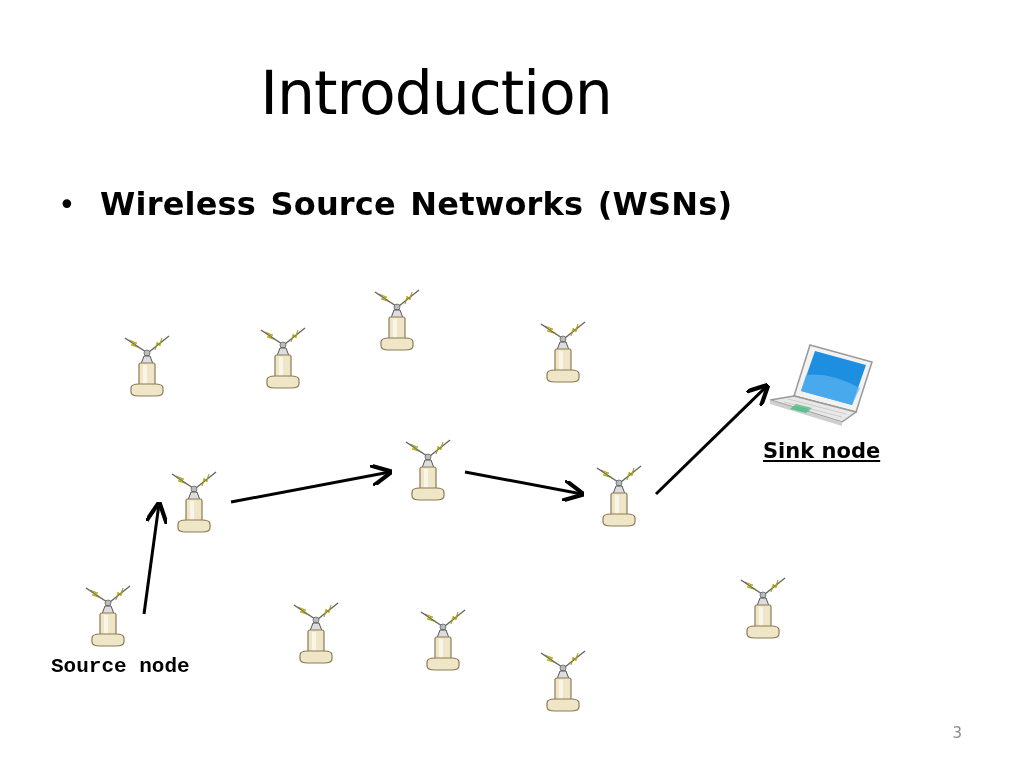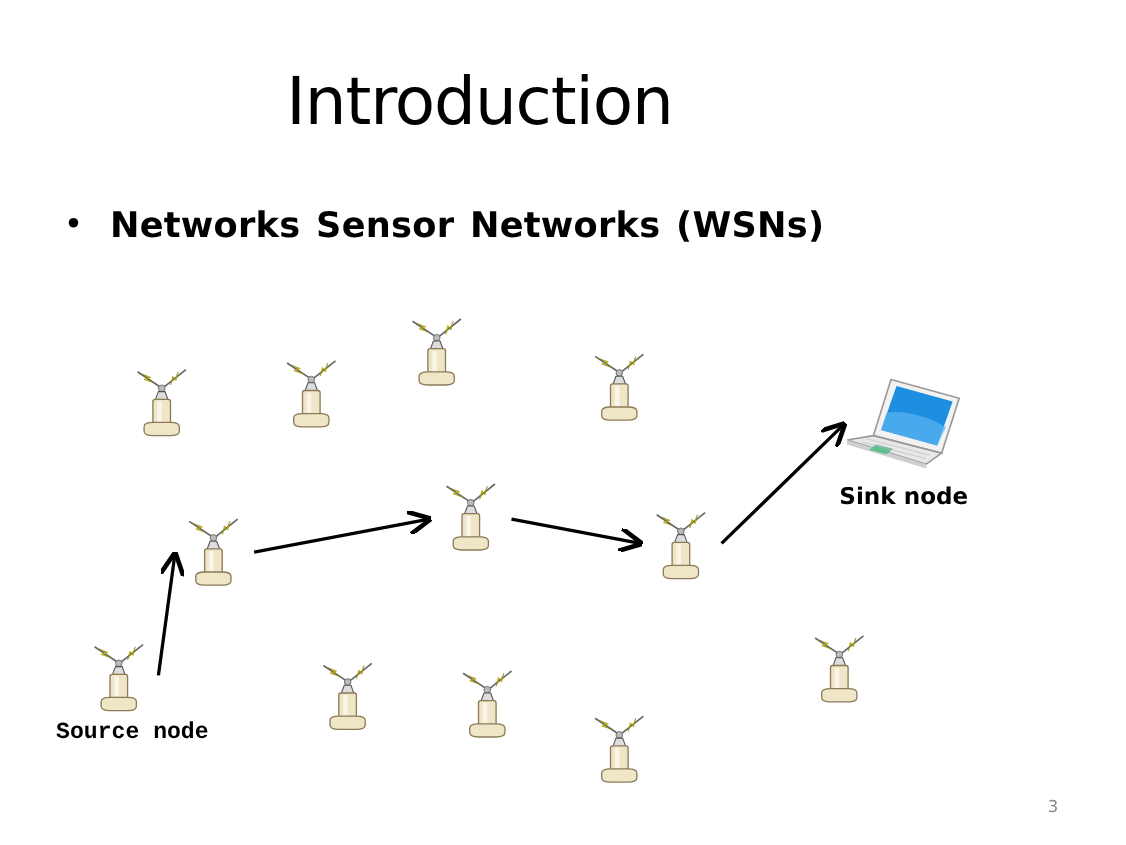--- a/index.html
+++ b/index.html
@@ -13,21 +13,21 @@
     .page-num { position: absolute; right: 62px; top: 724px; font-size: 15px; color: #8a8a8a; }
     svg.overlay { position: absolute; left: 0; top: 0; }
   </style>
 </head>
 <body>
 
 <div class="title">Introduction</div>
 
 <div class="bullet-row">
   <span class="bullet-dot">•</span>
-  <span class="bullet-text">Networks Sensor Networks (WSNs)</span>
+  <span class="bullet-text">Wireless Source Networks (WSNs)</span>
 </div>
 
 <div class="node" style="left:119px;top:330px;">
   <svg viewBox="0 0 56 72" width="56" height="72">
     <line x1="6" y1="8" x2="27" y2="22" stroke="#666" stroke-width="1.5"></line>
     <line x1="50" y1="6" x2="30" y2="22" stroke="#666" stroke-width="1.5"></line>
     <polygon points="10,10 18,13 14,15 21,18 12,15 16,13" fill="#e8d800" stroke="#8a8000" stroke-width="0.5"></polygon>
     <polygon points="43,8 41,16 39,13 36,20 38,12 40,15" fill="#e8d800" stroke="#8a8000" stroke-width="0.5"></polygon>
     <circle cx="28" cy="23" r="3" fill="#bbb" stroke="#666" stroke-width="0.8"></circle>
     <path d="M25,26 L22,34 L34,34 L31,26 Z" fill="#ddd" stroke="#555" stroke-width="1"></path>
@@ -197,16 +197,16 @@
       <line x1="788" y1="399" x2="846" y2="414"></line>
       <line x1="784" y1="402" x2="842" y2="417"></line>
     </g>
   </g>
   <line x1="144" y1="614" x2="159" y2="504" stroke="#000" stroke-width="3" marker-end="url(#ah)"></line>
   <line x1="231" y1="502" x2="390" y2="472" stroke="#000" stroke-width="3" marker-end="url(#ah)"></line>
   <line x1="465" y1="472" x2="582" y2="494" stroke="#000" stroke-width="3" marker-end="url(#ah)"></line>
   <line x1="656" y1="494" x2="767" y2="386" stroke="#000" stroke-width="3" marker-end="url(#ah)"></line>
 </svg>
 
-<div class="label" style="left:763px;top:439px;">Sink node</div>
+<div class="label" style="left:763px;top:439px;text-decoration:underline;">Sink node</div>
 <div class="label" style="left:51px;top:655px;font-family:Liberation Mono, monospace;">Source node</div>
 
 <div class="page-num">3</div>
 
 </body></html>

